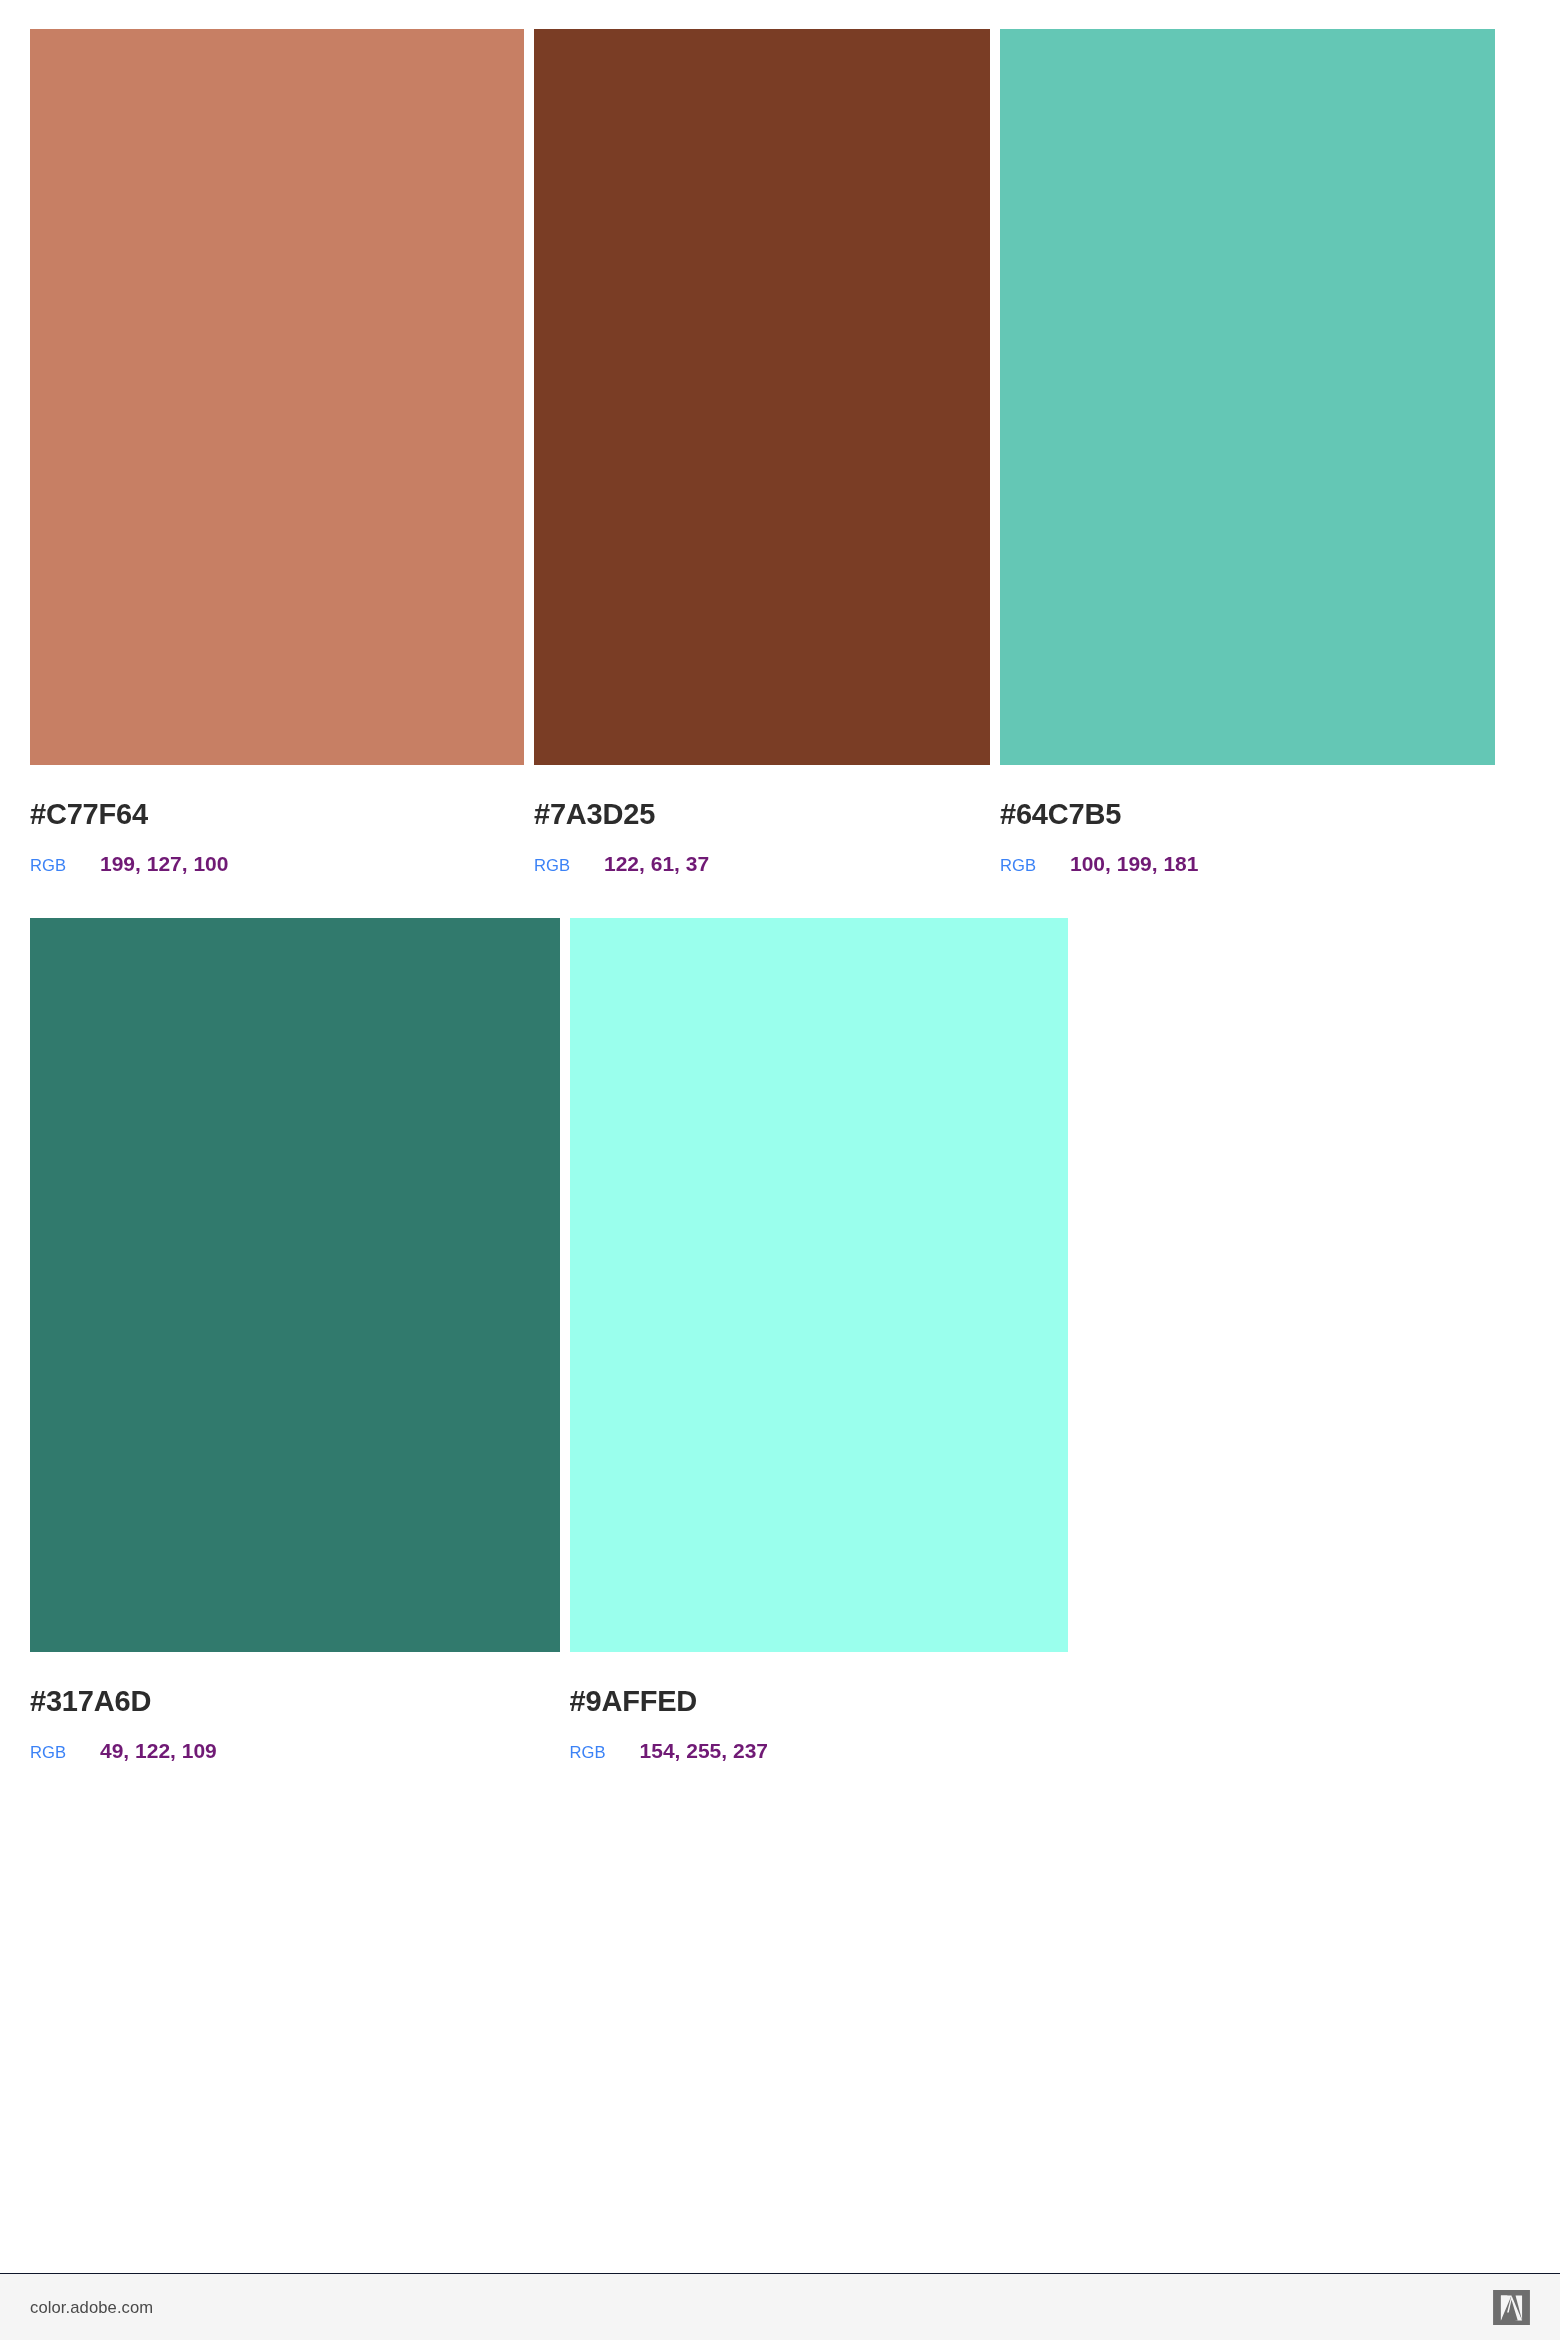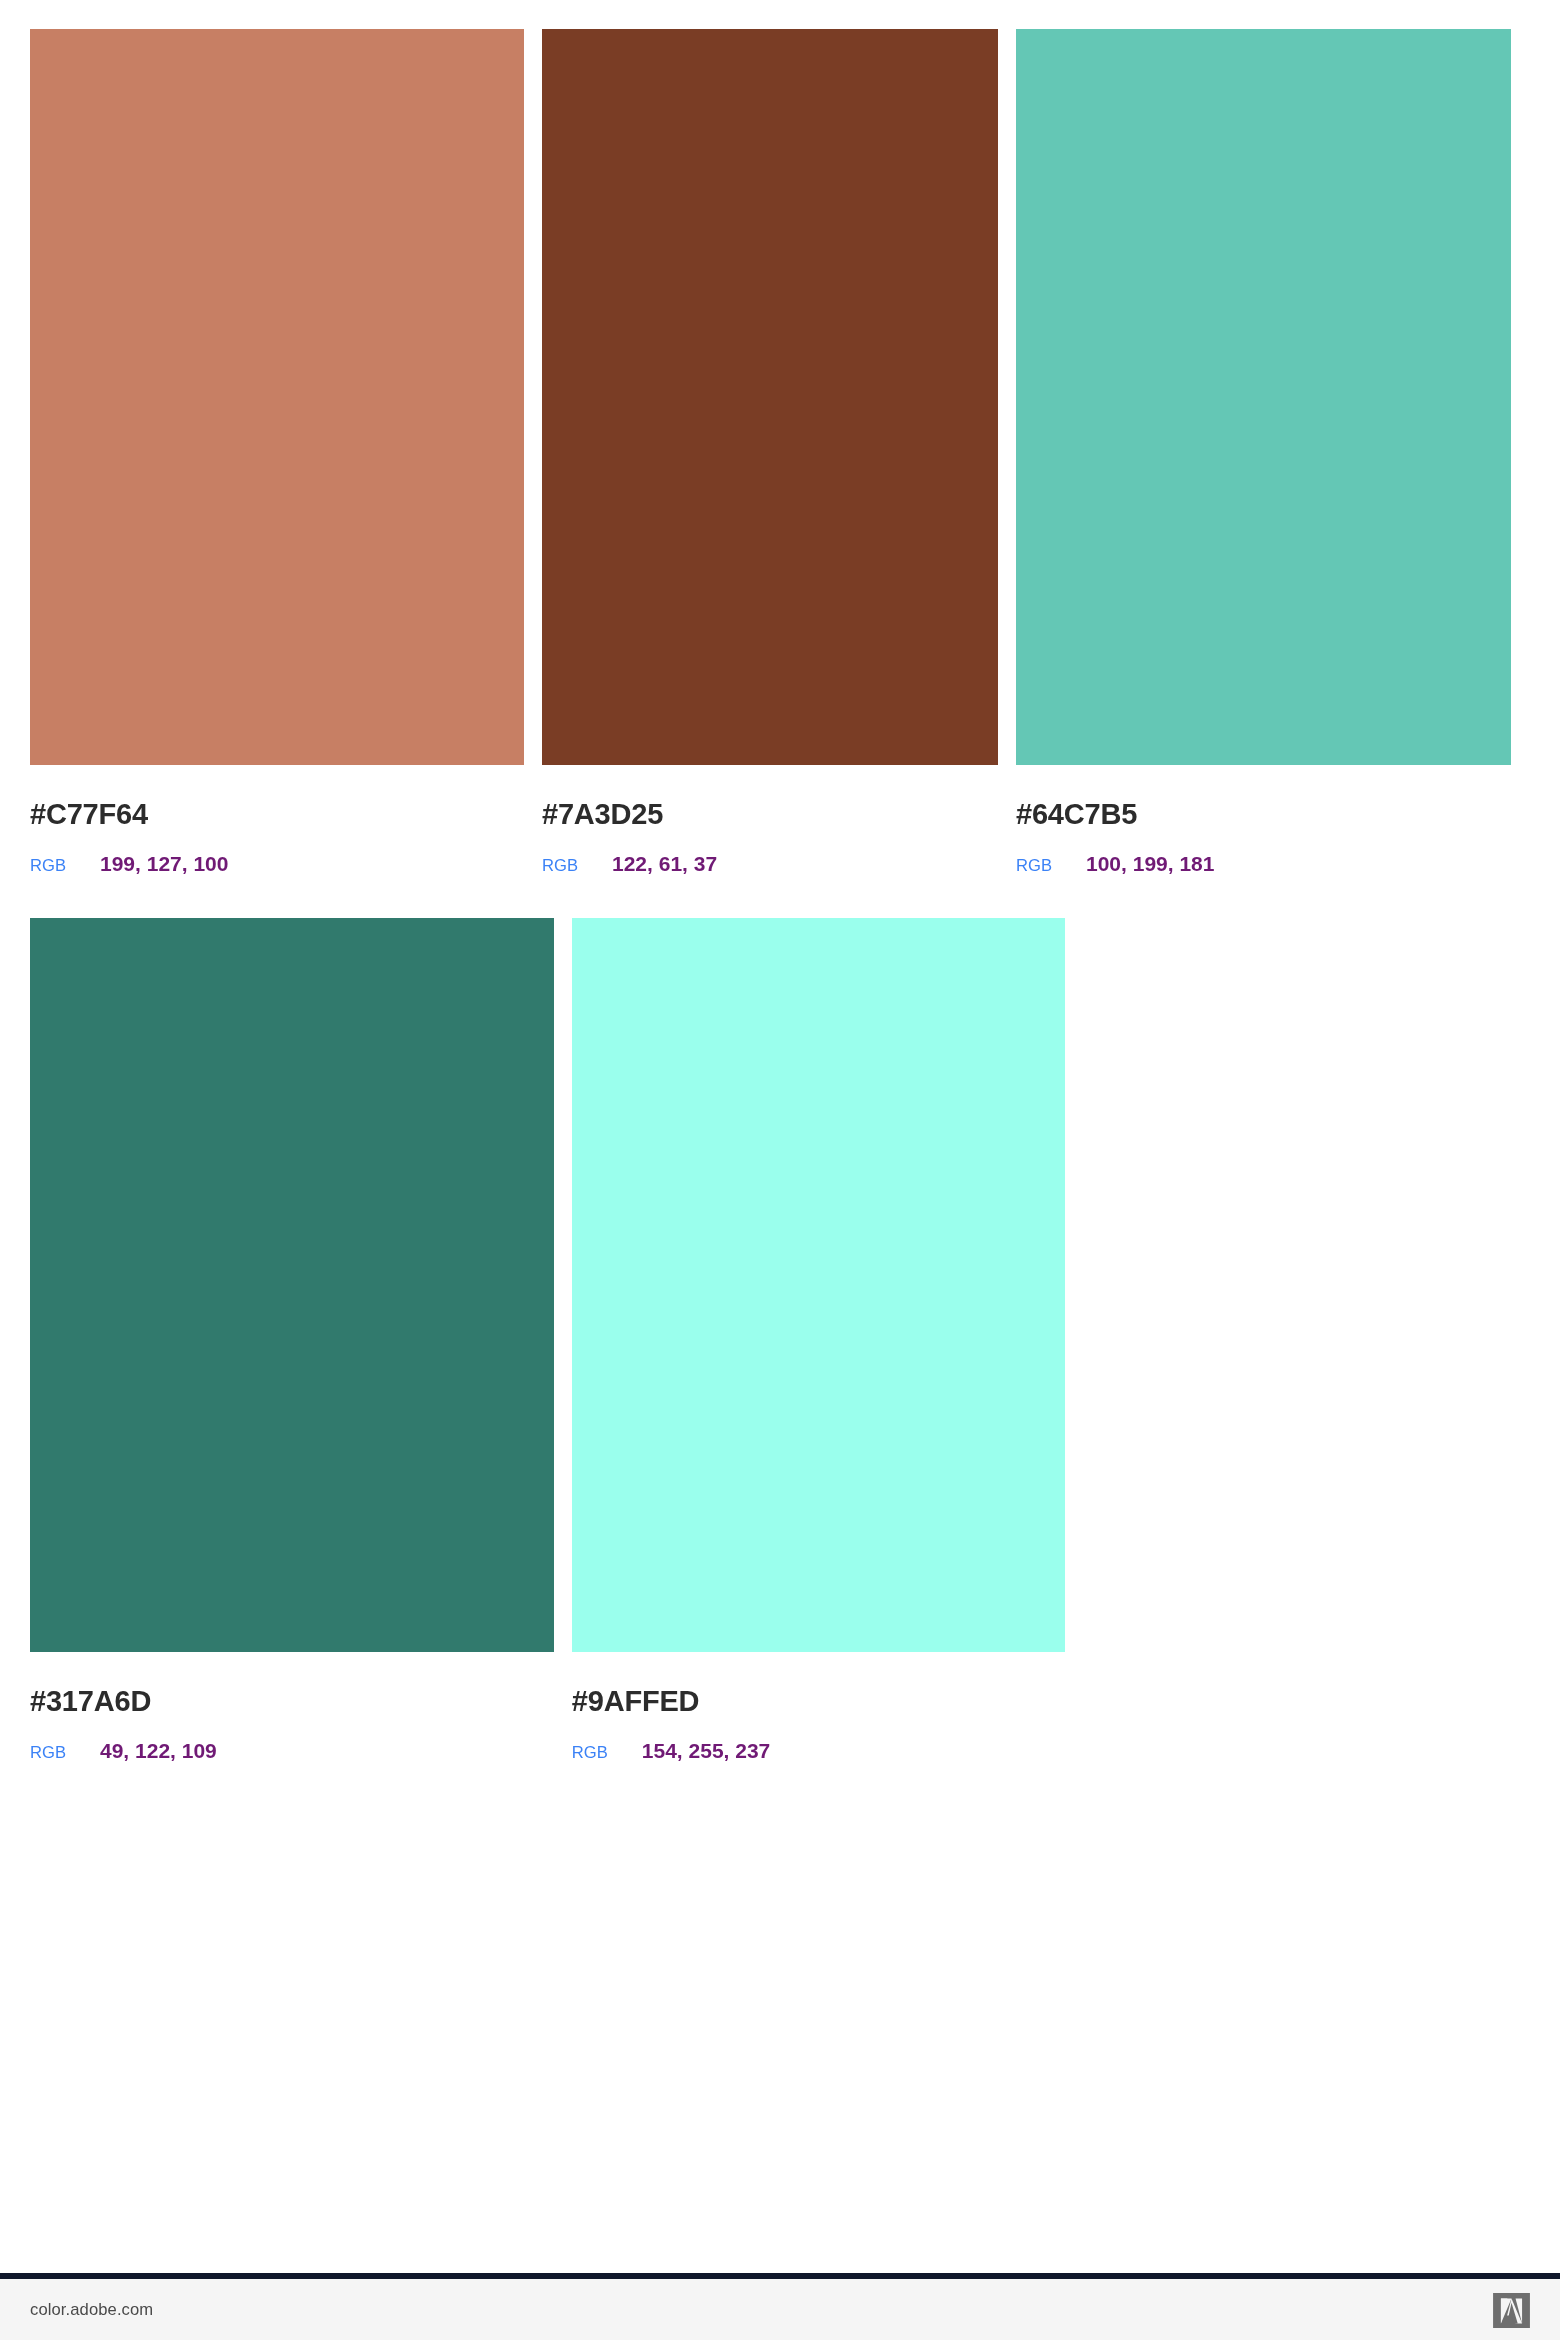--- a/index.html
+++ b/index.html
@@ -25,21 +25,21 @@
     width: 1560px;
     height: 2272px;
     background: #FFFFFF;
     padding: 29px 30px 0 30px;
   }
 
   .swatch-row {
     display: flex;
     flex-direction: row;
     align-items: flex-start;
-    gap: 18px;
+    gap: 10px;
     width: 1500px;
   }
 
   .swatch-row.row-1 { margin-bottom: 0; }
   .swatch-row.row-2 { margin-top: 43px; }
 
   .swatch-cell {
     display: flex;
     flex-direction: column;
     align-items: stretch;
@@ -94,21 +94,21 @@
   .swatch-cell.spacer { visibility: hidden; }
 
   
   .footer-bar {
     position: absolute;
     left: 0;
     bottom: 0;
     width: 1560px;
     height: 68px;
     background: #F5F5F5;
-    border-top: 6px solid #0f172a;
+    border-top: 1px solid #0f172a;
     display: flex;
     flex-direction: row;
     align-items: center;
     justify-content: space-between;
     padding: 0 30px;
   }
 
   .footer-url {
     font-size: 16.6px;
     color: #4A4A4A;

